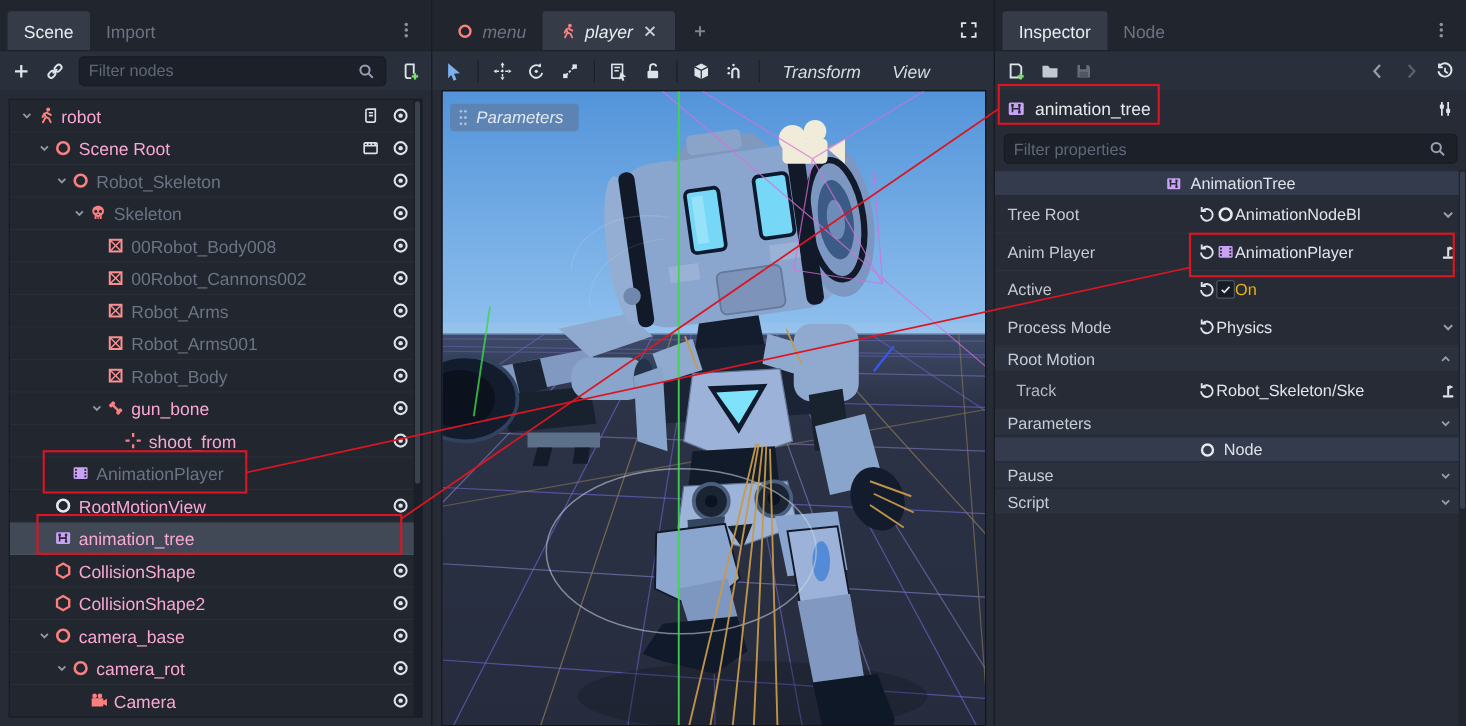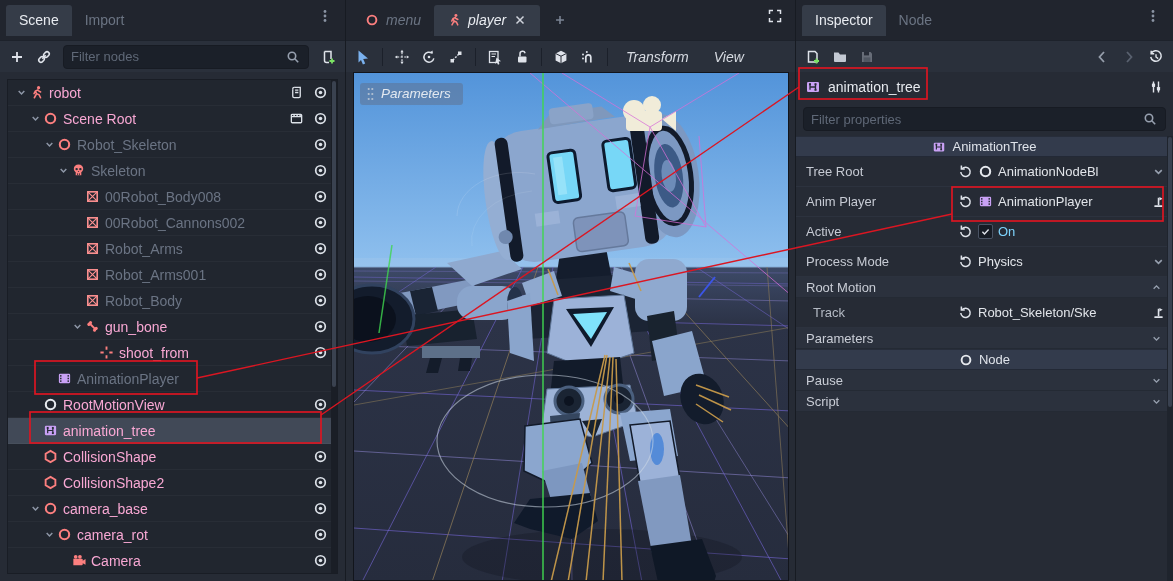--- a/index.html
+++ b/index.html
@@ -5,21 +5,21 @@
   * { margin:0; padding:0; box-sizing:border-box; }
   html,body { background:#14171d; }
   .screen { position:relative; width:1173px; height:581px; overflow:hidden;
             font-family:"Liberation Sans", sans-serif; font-size:14px; color:#dde1e7;
             background:#1b1f27; }
   .panel { position:absolute; top:0; height:581px; background:#262b35; }
   .panel.left   { left:0;     width:345px; }
   .panel.center { left:345px; width:450px; border-left:1px solid #171b22;font-style:italic; }
   .panel.right  { left:795px; width:378px; border-left:1px solid #171b22; }
 
-  .tabbar { height:40px; background:#21252e; display:flex; align-items:center; padding:12px 6px; }
+  .tabbar { height:40px; background:#21252e; display:flex; align-items:flex-end; padding:0 6px; }
   .tab { height:31px; display:flex; align-items:center; gap:7px; padding:0 13px;
          font-size:14px; color:#6b7483; cursor:default; white-space:nowrap; }
   .tab.active { background:#353c48; color:#e9ecf1; border-radius:3px 3px 0 0; }
   .tab .i svg { width:14px; height:14px; }
   .flexsp { flex:1; }
   .tabbar .endicons { display:flex; align-items:center; gap:10px; padding:0 6px 8px 6px; }
 
   .toolbar { height:32px; background:#2a303b; display:flex; align-items:center;
              padding:0 9px; gap:11px; border-top:1px solid #1d222b; }
   .i { display:inline-flex; flex:0 0 auto; }
@@ -65,24 +65,24 @@
   .cat { height:21px; background:#333b4c; display:flex; align-items:center; justify-content:center;
          gap:6px; font-size:13px; color:#dfe3ea; border-top:1px solid #272d3a; border-bottom:1px solid #232936; }
   .cat .i svg { width:14px; height:14px; }
   .sec { height:21px; background:#2b313d; display:flex; align-items:center; padding:0 10px 0 10px;
          font-size:13px; color:#c9cdd6; border-bottom:1px solid #242a34; }
   .sec .i { margin-left:auto; }
   .sec .i svg { width:13px; height:13px; }
   .prop { height:30px; display:flex; align-items:center; border-bottom:1px solid #2c323e; font-size:13px; }
   .prop .plabel { flex:0 0 162px; padding-left:10px; color:#c6cad3; white-space:nowrap; overflow:hidden; }
   .prop .plabel.indent { padding-left:17px; color:#b4bac4; }
-  .prop .pval { flex:1; display:flex; align-items:center; gap:5px; padding-right:7px; min-width:0; }
+  .prop .pval { flex:1; display:flex; align-items:center; padding-right:7px; min-width:0; }
   .prop .pval .i svg { width:15px; height:15px; }
   .vtext { color:#e2e5ea; white-space:nowrap; overflow:hidden; }
-  .vtext.blue { color:#7dd3fc; }
+  .vtext.blue { color:#eab308; }
   .checkbox { width:15px; height:15px; background:#161b24; border:1px solid #4a5364; border-radius:2px;
               display:inline-flex; align-items:center; justify-content:center; flex:0 0 15px; }
   .checkbox svg { width:11px; height:11px; }
   .insp-sb { position:absolute; right:0; top:136px; bottom:0; width:6px; background:#1f242d; }
   .insp-sb .thumb { position:absolute; top:1px; height:270px; left:1px; right:1px; background:#394150; border-radius:3px; }
 
   .annot { position:absolute; left:0; top:0; pointer-events:none; z-index:50; }
 </style>
 </head>
 <body>

